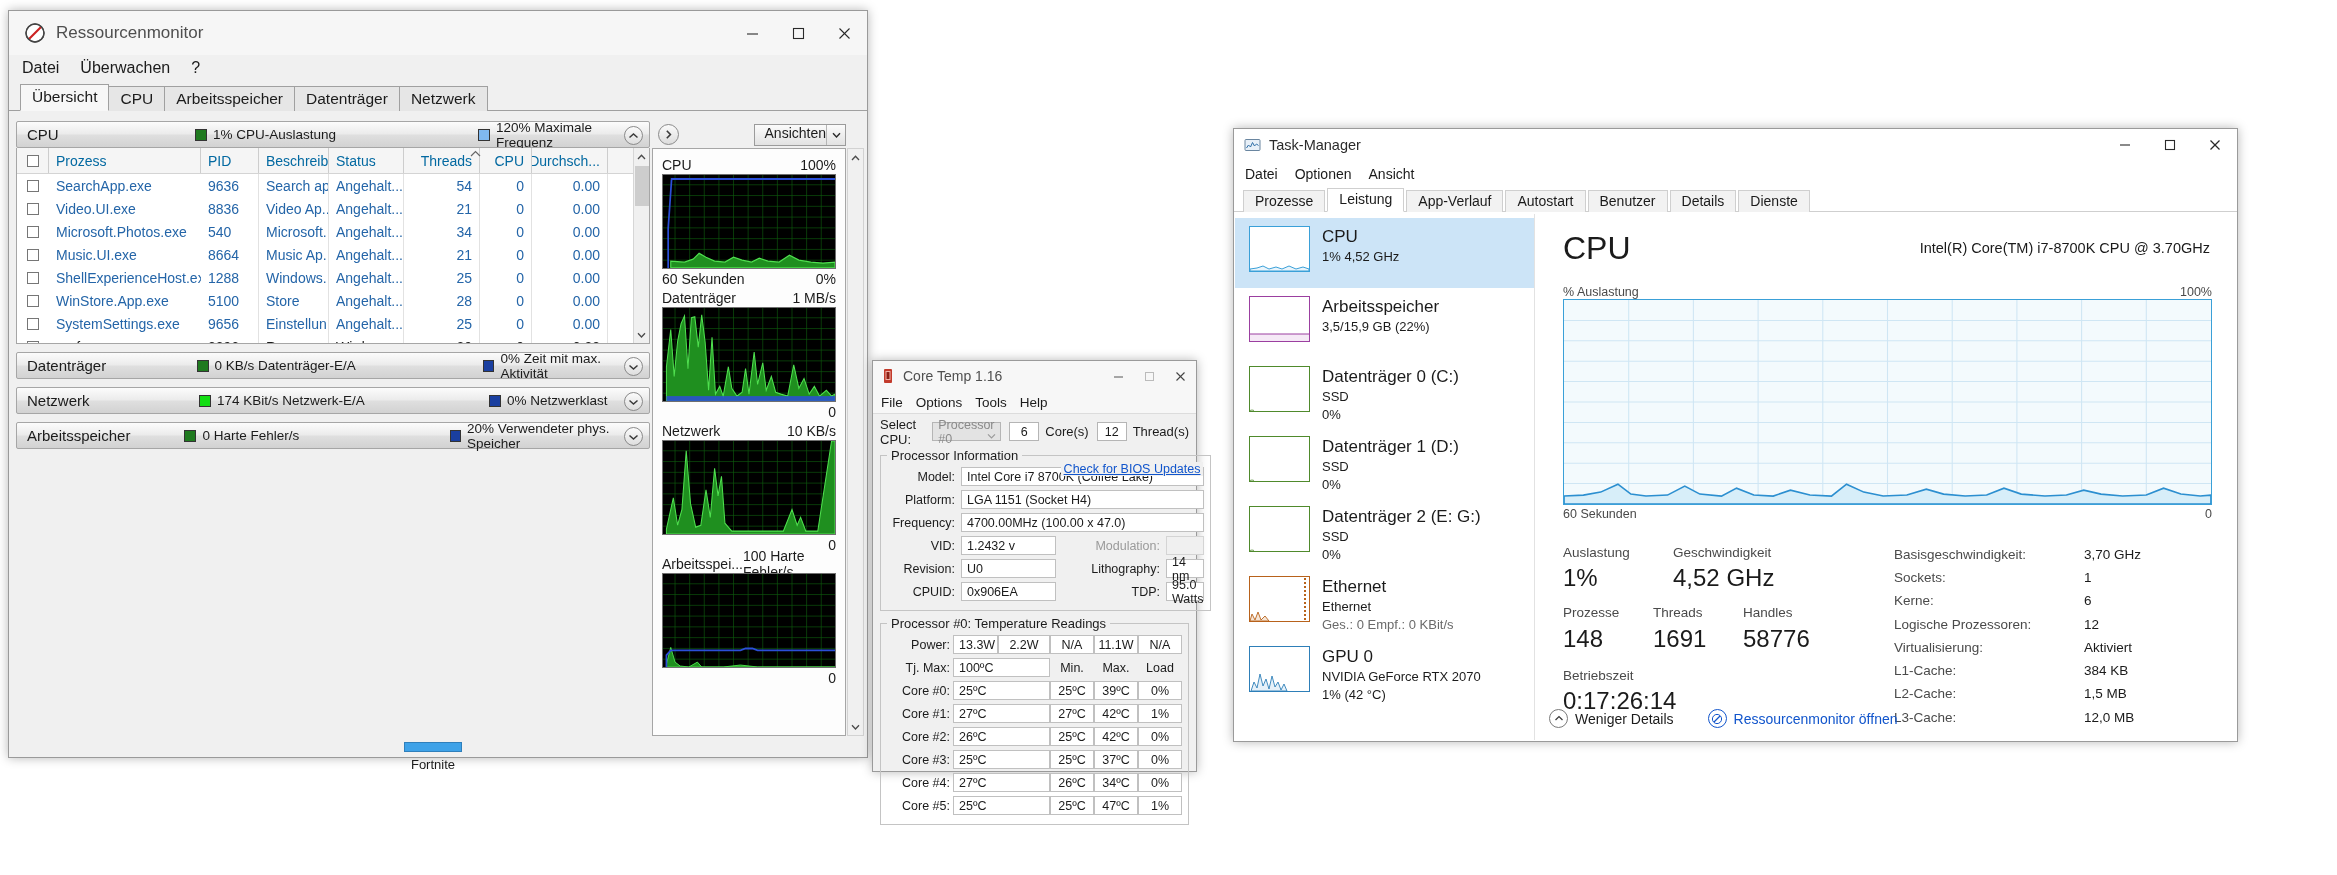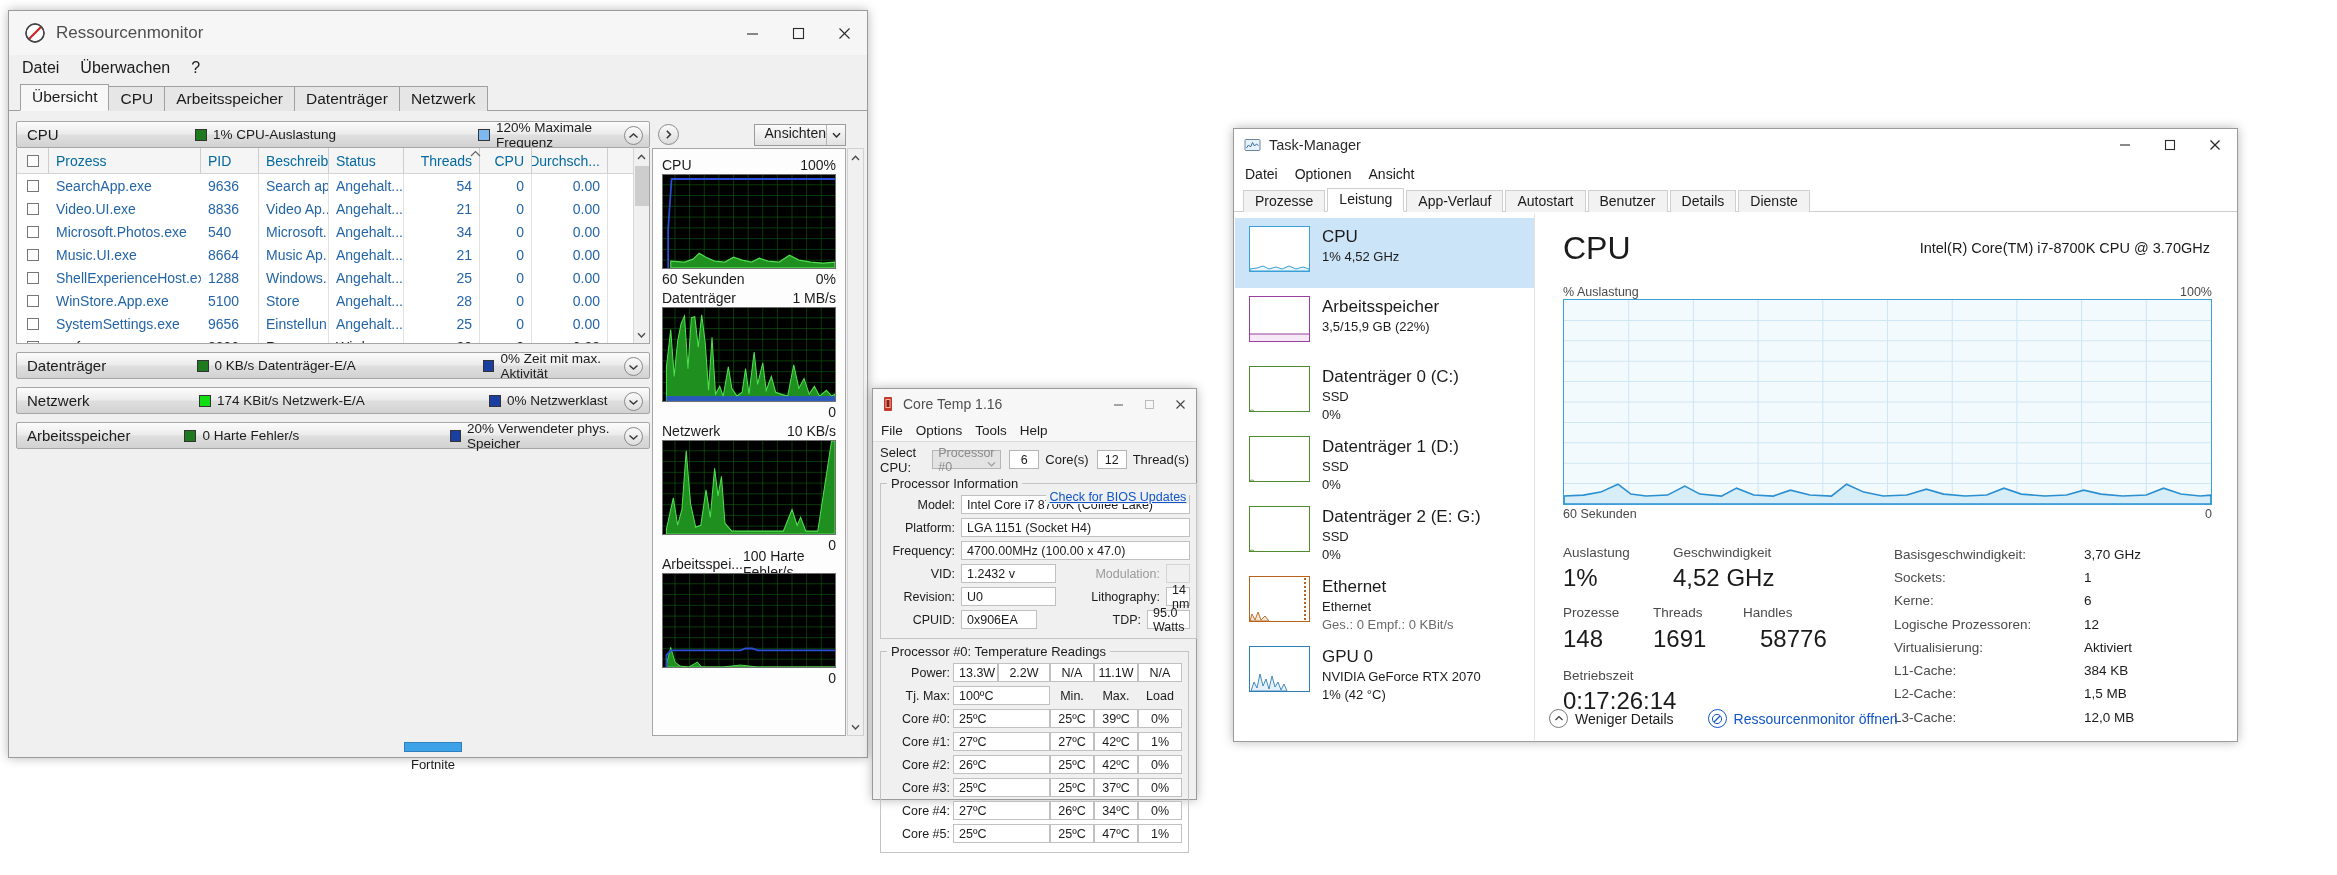--- a/index.html
+++ b/index.html
@@ -136,21 +136,21 @@
   .gfoot.right { justify-content: flex-end; }
   .rscroll { position:absolute; right:2px; top:33px; bottom:20px; width:17px; background:#f0f0f0; border:1px solid #d2d2d2; }
   .rsb { height: 17px; display:flex;align-items:center;justify-content:center;color:#5a5a5a;font-size:9px;}
 
   
   .thumb { position: absolute; left: 404px; top: 742px; width: 58px; text-align: center; }
   .thumb .bar { height: 10px; background: #3ea2e8; border: 1px solid #2f7fbb; }
   .thumb .lab { font-size: 13px; color: #1b1b1b; margin-top: 5px; }
 
   
-  #coretemp { left: 872px; top: 388px; width: 325px; height: 412px; background:#f0f0f0; }
+  #coretemp { left: 872px; top: 360px; width: 325px; height: 412px; background:#f0f0f0; }
   #coretemp .titlebar { height: 30px; background:#f7f7f7; }
   #coretemp .titlebar .ticon { width: 16px; height: 16px; margin-left: 7px; margin-right: 7px; }
   #coretemp .titlebar .ttext { font-size: 14px; color: #4f4f4f; }
   #coretemp .winbtn { width: 31px; font-size: 13px; }
   #coretemp .menubar { height: 23px; padding-left: 8px; border-bottom: 1px solid #dcdcdc; background:#f7f7f7;}
   #coretemp .menubar .mi { font-size: 13.5px; margin-right: 13px; }
   .ctbody { padding: 6px 7px 0 7px; font-size: 13px; color: #1b1b1b; }
   .ctrow1 { display: flex; align-items: center; height: 23px; }
   .ctlabel { font-size: 13px; }
   .ctsel {
@@ -735,21 +735,21 @@
           <span class="ctfv grey"></span>
         </div>
         <div class="ctline">
           <span class="ctfl">Revision:</span>
           <span class="ctfv" style="flex:none;width:95px;">U0</span>
           <span class="ctfl" style="width:110px;">Lithography:</span>
           <span class="ctfv">14 nm</span>
         </div>
         <div class="ctline">
           <span class="ctfl">CPUID:</span>
-          <span class="ctfv" style="flex:none;width:76px;">0x906EA</span>
+          <span class="ctfv" style="flex:none;width:95px;">0x906EA</span>
           <span class="ctfl" style="width:110px;">TDP:</span>
           <span class="ctfv">95.0 Watts</span>
         </div>
       </fieldset>
 
       <fieldset class="ctgroup">
         <legend>Processor #0: Temperature Readings</legend>
         <div class="trow">
           <span class="tlbl">Power:</span>
           <span class="tcell c1">13.3W</span>
@@ -1002,21 +1002,21 @@
               <div class="scol sval">4,52 GHz</div>
             </div>
             <div class="sline" style="margin-top:10px;">
               <div class="scol skey" style="width:90px;">Prozesse</div>
               <div class="scol skey" style="width:90px;">Threads</div>
               <div class="scol skey" style="width:90px;">Handles</div>
             </div>
             <div class="sline">
               <div class="scol sval" style="width:90px;">148</div>
               <div class="scol sval" style="width:90px;">1691</div>
-              <div class="scol sval" style="width:90px;margin-left:17px;">58776</div>
+              <div class="scol sval" style="width:90px;">58776</div>
             </div>
             <div class="skey" style="margin-top:12px;">Betriebszeit</div>
             <div class="sval">0:17:26:14</div>
           </div>
           <div class="statright" id="tm-specs">
   <div class="rline">
     <span class="rkey">Basisgeschwindigkeit:</span>
     <span class="rval">3,70 GHz</span>
   </div>
   <div class="rline">

